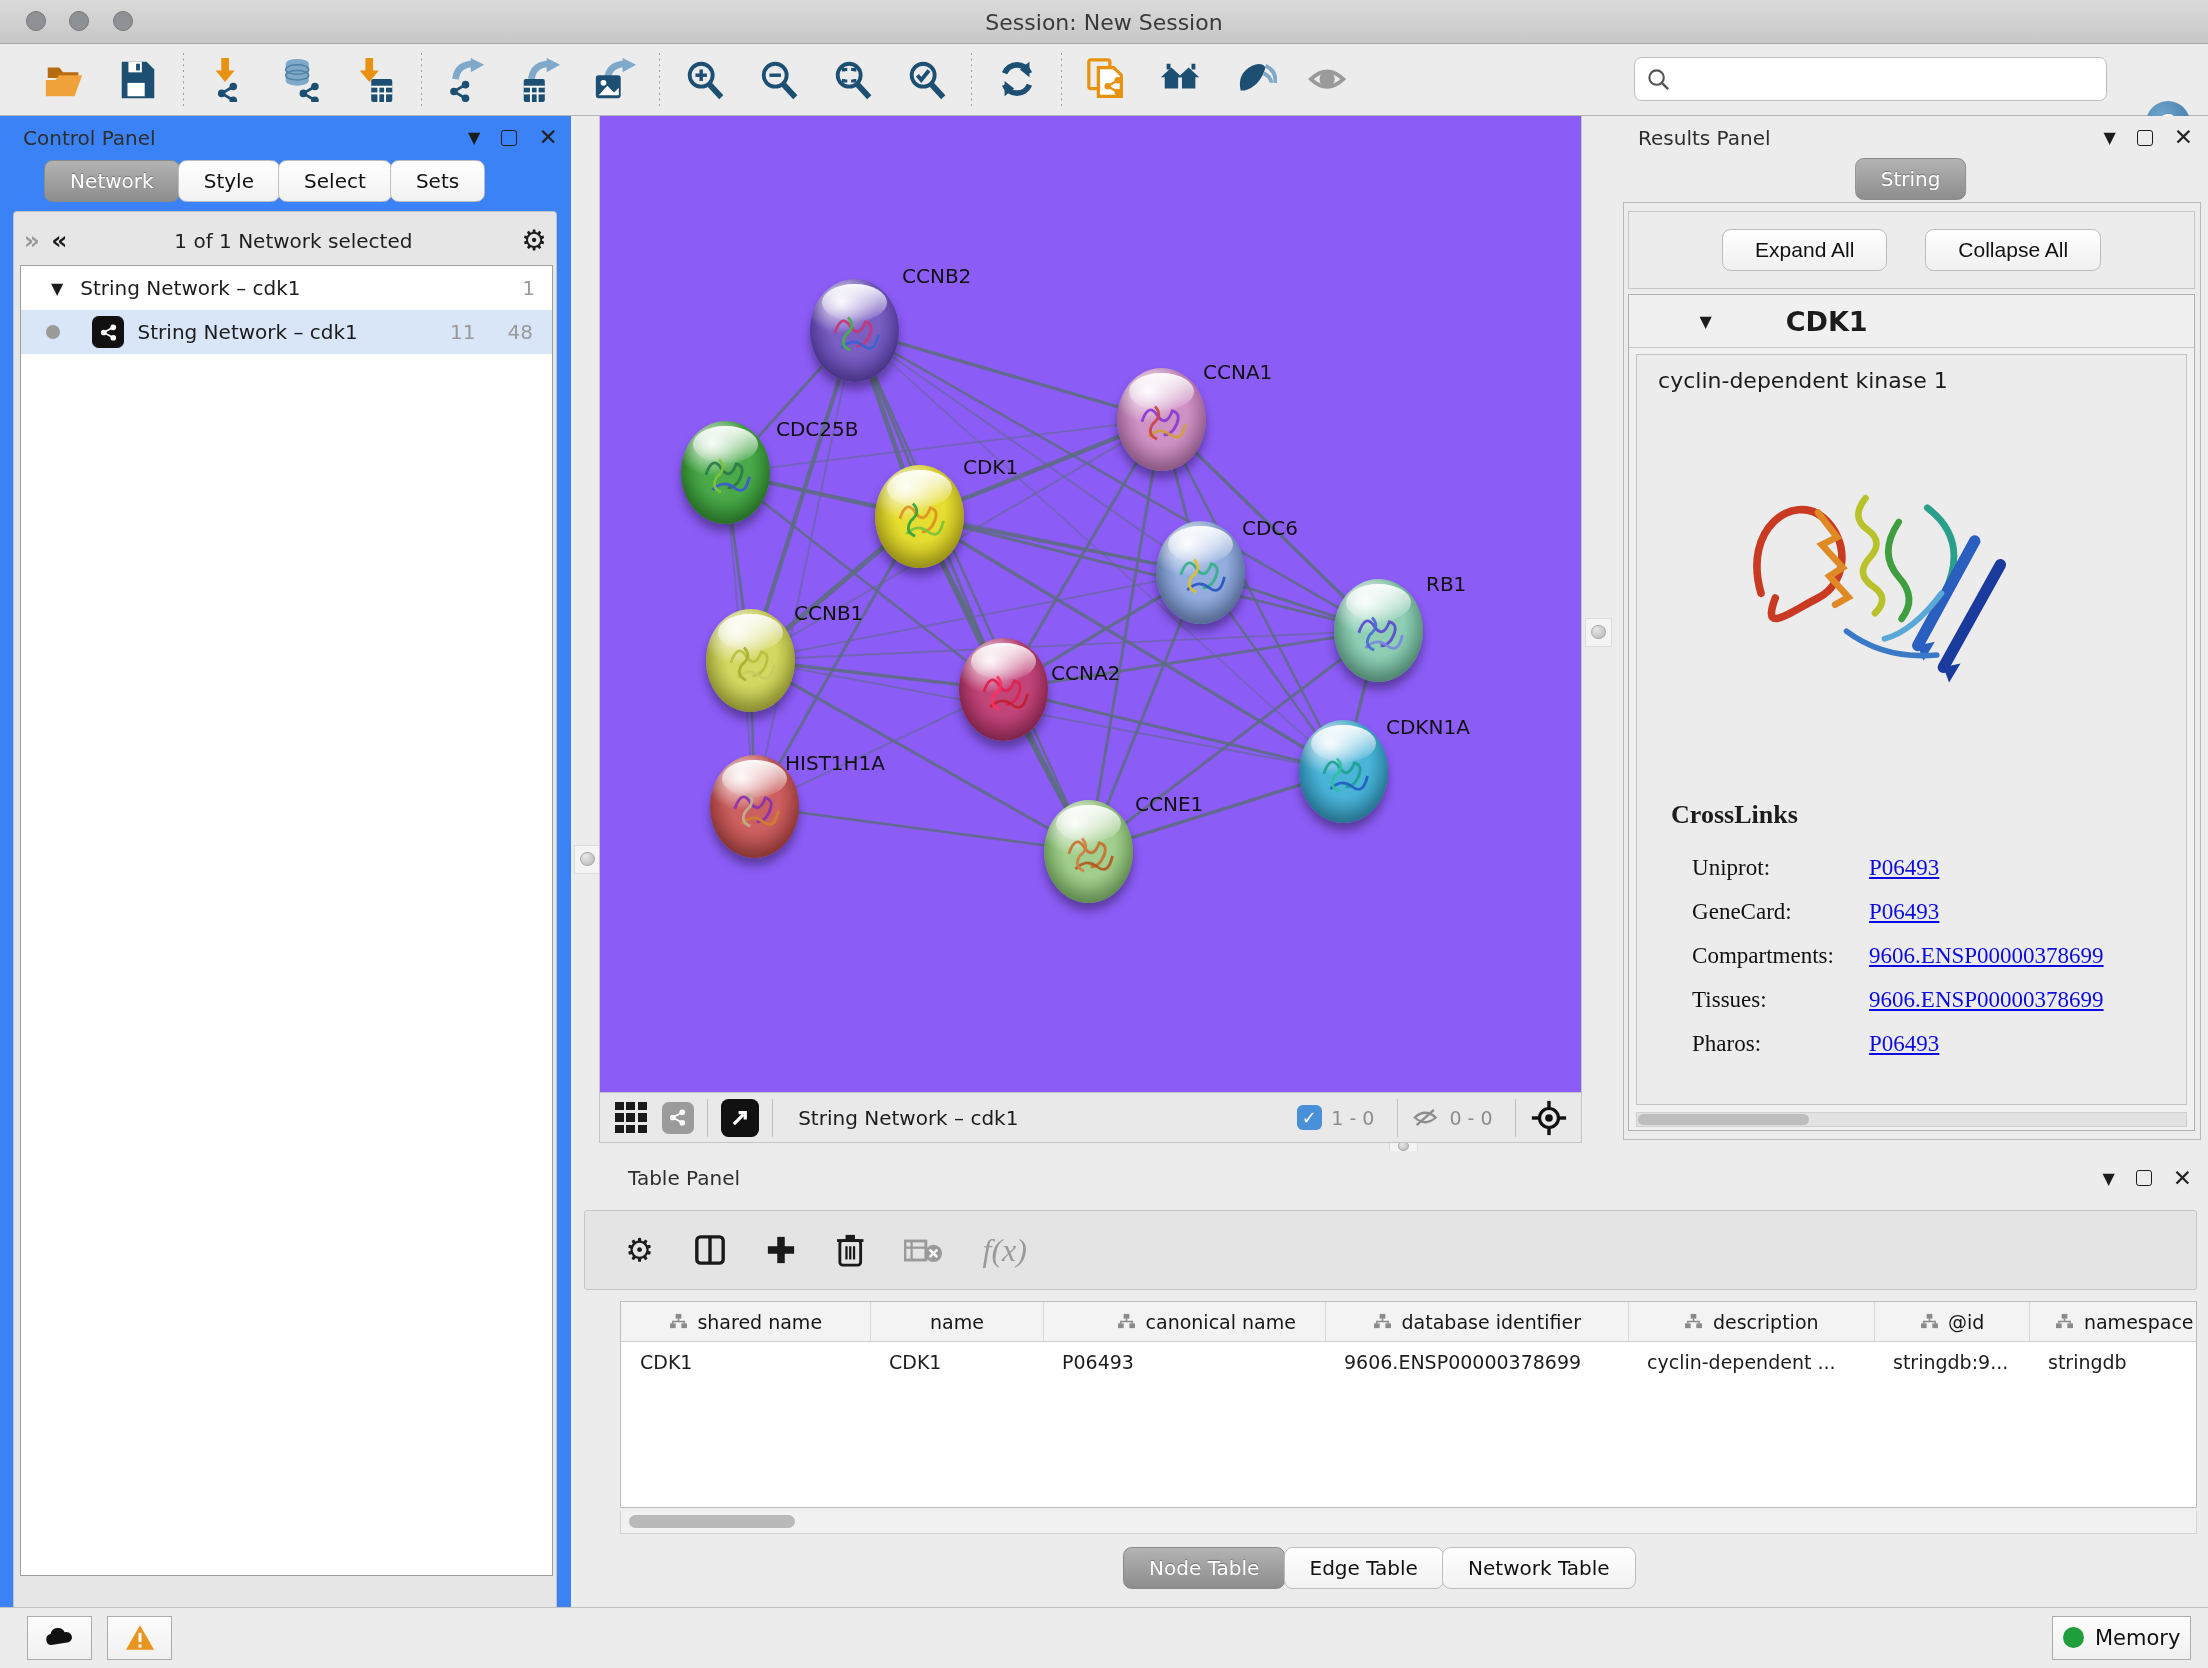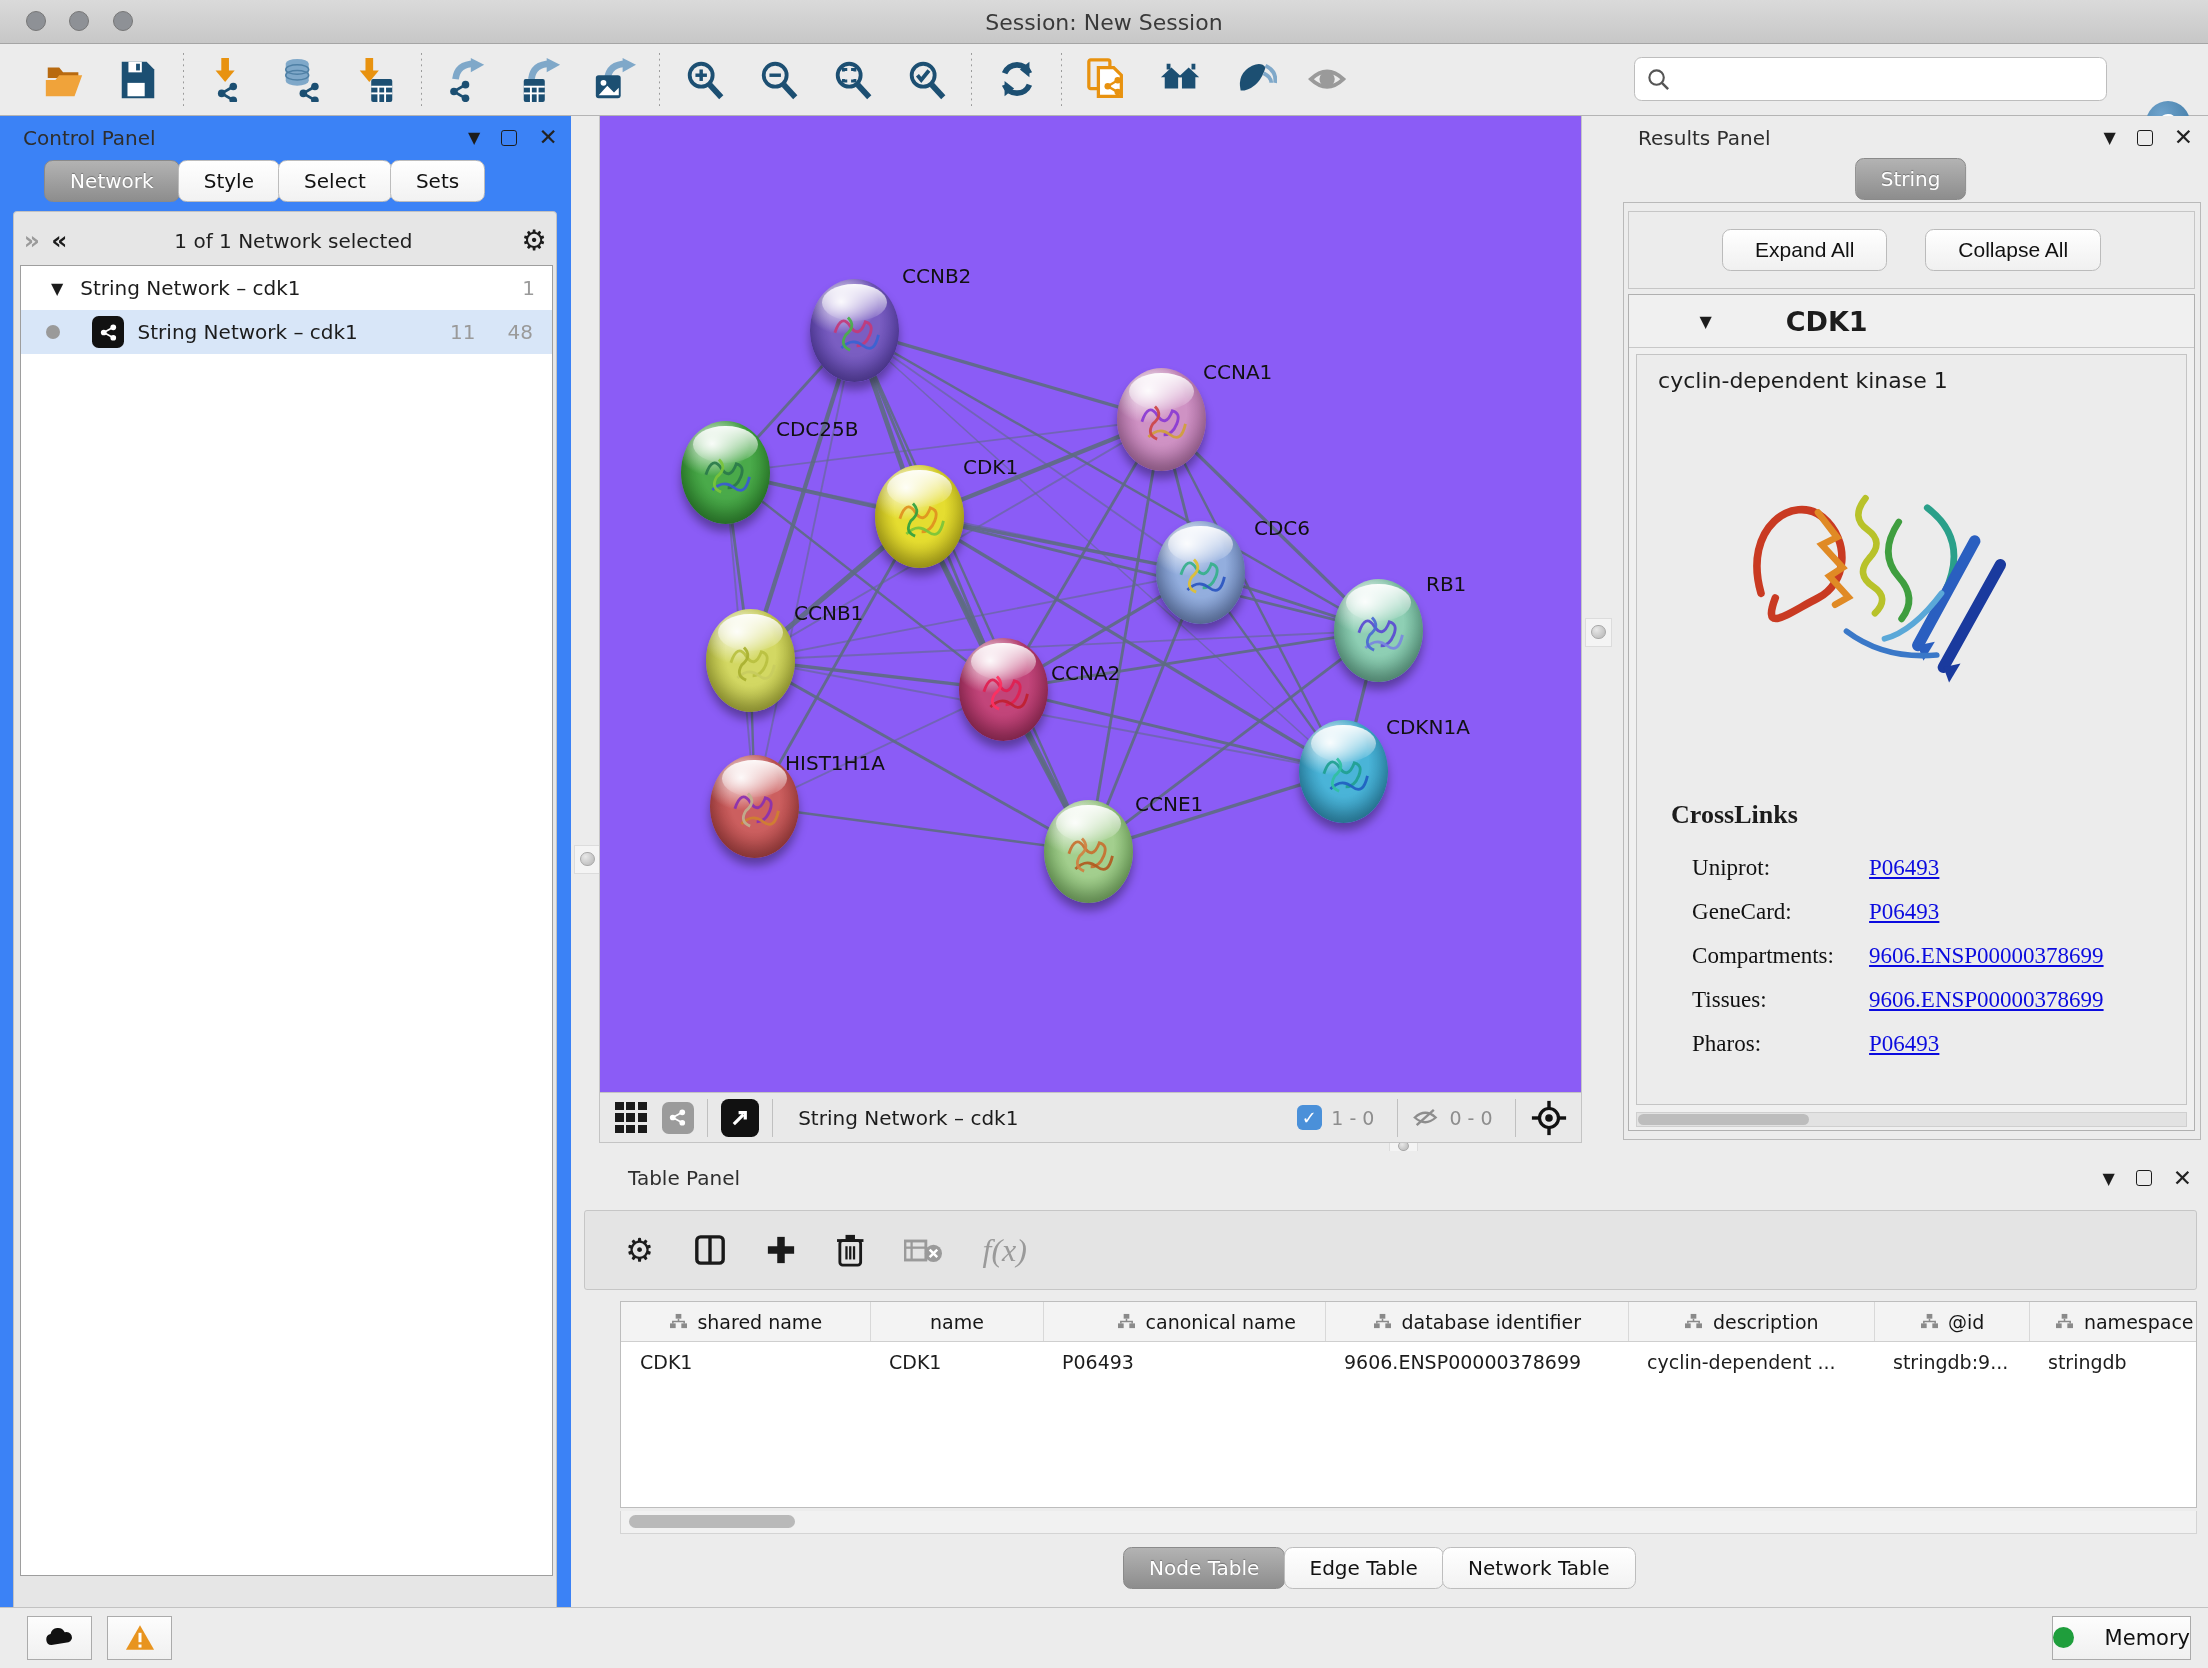--- a/index.html
+++ b/index.html
@@ -503,21 +503,21 @@
       </div>
       <span class="nlabel" style="left: 363px; top: 339px;">CDK1</span>
       <div class="node" style="left: 556px; top: 405px; background: radial-gradient(60% 45% at 35% 22%, rgba(255, 255, 255, 0.92), rgba(255, 255, 255, 0) 70%), radial-gradient(at 50% 42%, rgb(147, 174, 222) 40%, rgb(81, 105, 159) 96%);">
         <span class="shine"></span>
         <svg width="57" height="61" viewBox="0 0 52 56">
           <path d="M8 30 q6 -18 14 -6 t14 -4 q8 2 4 12 t-12 10" fill="none" stroke="#35b08a" stroke-width="2.6" opacity="0.92"></path>
           <path d="M14 44 q10 -10 20 -2 t14 -10" fill="none" stroke="#2a55c0" stroke-width="2.6" opacity="0.92"></path>
           <path d="M20 16 q8 8 -2 16 q-6 10 4 14" fill="none" stroke="#e0c030" stroke-width="2.6" opacity="0.92"></path>
         </svg>
       </div>
-      <span class="nlabel" style="left: 642px; top: 400px; margin-left: 12px;">CDC6</span>
+      <span class="nlabel" style="left: 642px; top: 400px;">CDC6</span>
       <div class="node" style="left: 734px; top: 463px; background: radial-gradient(60% 45% at 35% 22%, rgba(255, 255, 255, 0.92), rgba(255, 255, 255, 0) 70%), radial-gradient(at 50% 42%, rgb(142, 207, 180) 40%, rgb(74, 143, 116) 96%);">
         <span class="shine"></span>
         <svg width="57" height="61" viewBox="0 0 52 56">
           <path d="M8 30 q6 -18 14 -6 t14 -4 q8 2 4 12 t-12 10" fill="none" stroke="#5a4ad2" stroke-width="2.6" opacity="0.92"></path>
           <path d="M14 44 q10 -10 20 -2 t14 -10" fill="none" stroke="#7a88e0" stroke-width="2.6" opacity="0.92"></path>
           <path d="M20 16 q8 8 -2 16 q-6 10 4 14" fill="none" stroke="#4a6ad2" stroke-width="2.6" opacity="0.92"></path>
         </svg>
       </div>
       <span class="nlabel" style="left: 826px; top: 456px;">RB1</span>
       <div class="node" style="left: 106px; top: 493px; background: radial-gradient(60% 45% at 35% 22%, rgba(255, 255, 255, 0.92), rgba(255, 255, 255, 0) 70%), radial-gradient(at 50% 42%, rgb(211, 216, 99) 40%, rgb(150, 155, 34) 96%);">
@@ -806,20 +806,20 @@
         <path d="M9 20 a6 6 0 0 1 -1 -11.8 A8 8 0 0 1 23 6.5 a5.5 5.5 0 0 1 4 10.5 Z" fill="#111"></path>
       </svg>
     </span>
     <span class="sb-btn" style="left:107px;width:65px;">
       <svg width="30" height="27" viewBox="0 0 32 28">
         <polygon points="16,1 31,27 1,27" fill="#e8941f"></polygon>
         <rect x="14.4" y="9" width="3.2" height="10" fill="#fff"></rect>
         <rect x="14.4" y="21.5" width="3.2" height="3.2" fill="#fff"></rect>
       </svg>
     </span>
-    <span class="sb-btn" style="left:2052px;width:139px;justify-content:space-between;">
+    <span class="sb-btn" style="left:2052px;width:139px;">
       <span class="memdot" id="memdot" style="background: rgb(31, 158, 60);"></span>
       <span class="memlabel">Memory</span>
     </span>
   </div>
 
 </div>
 
 
 </body></html>

